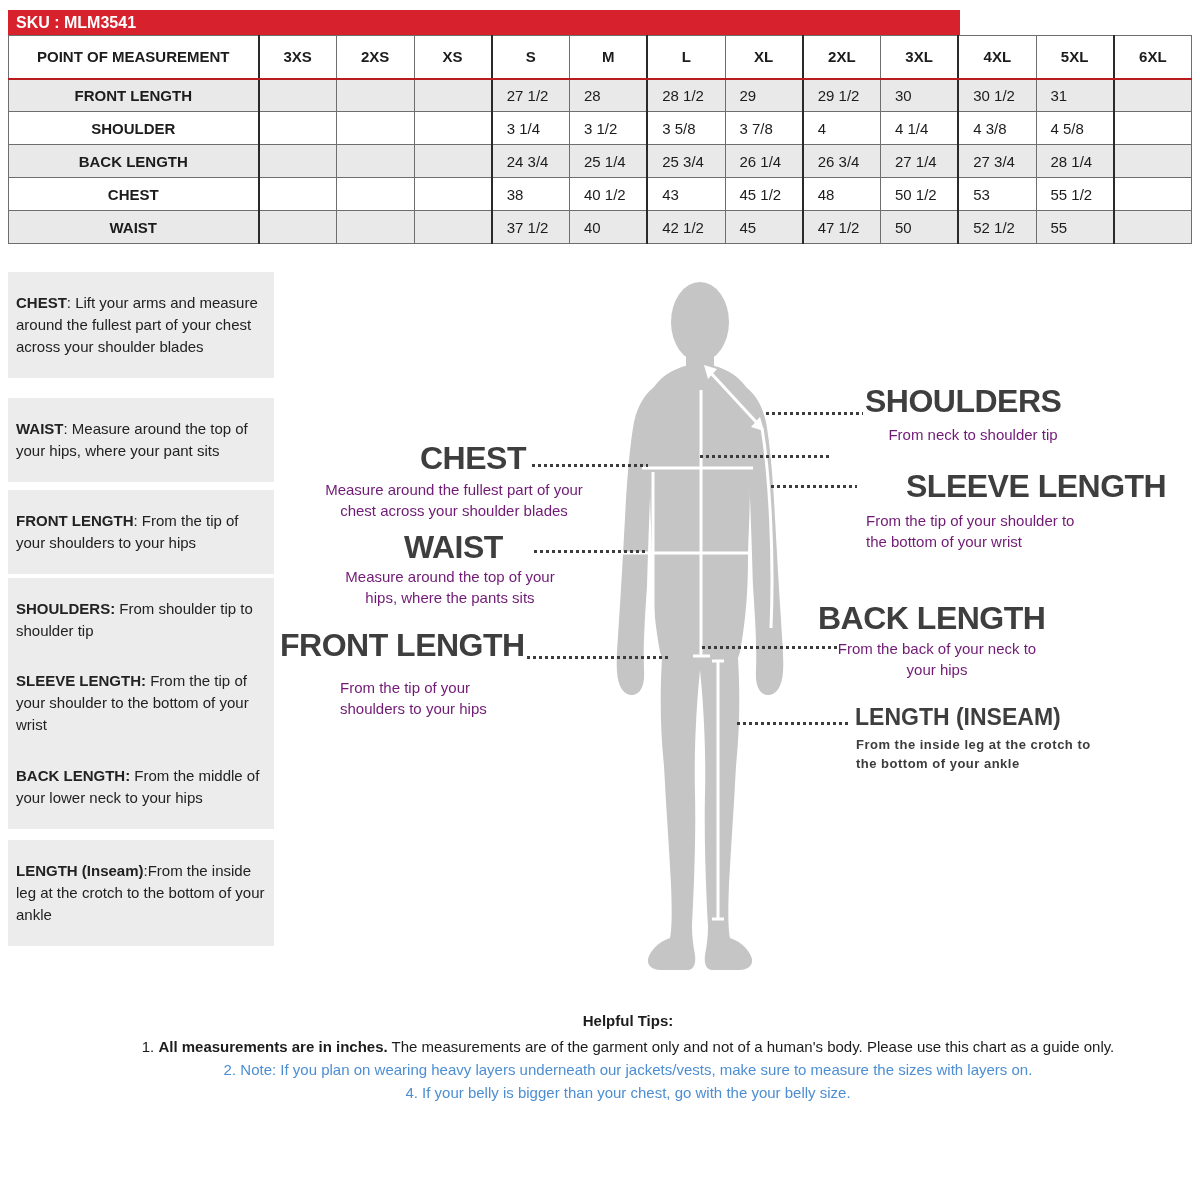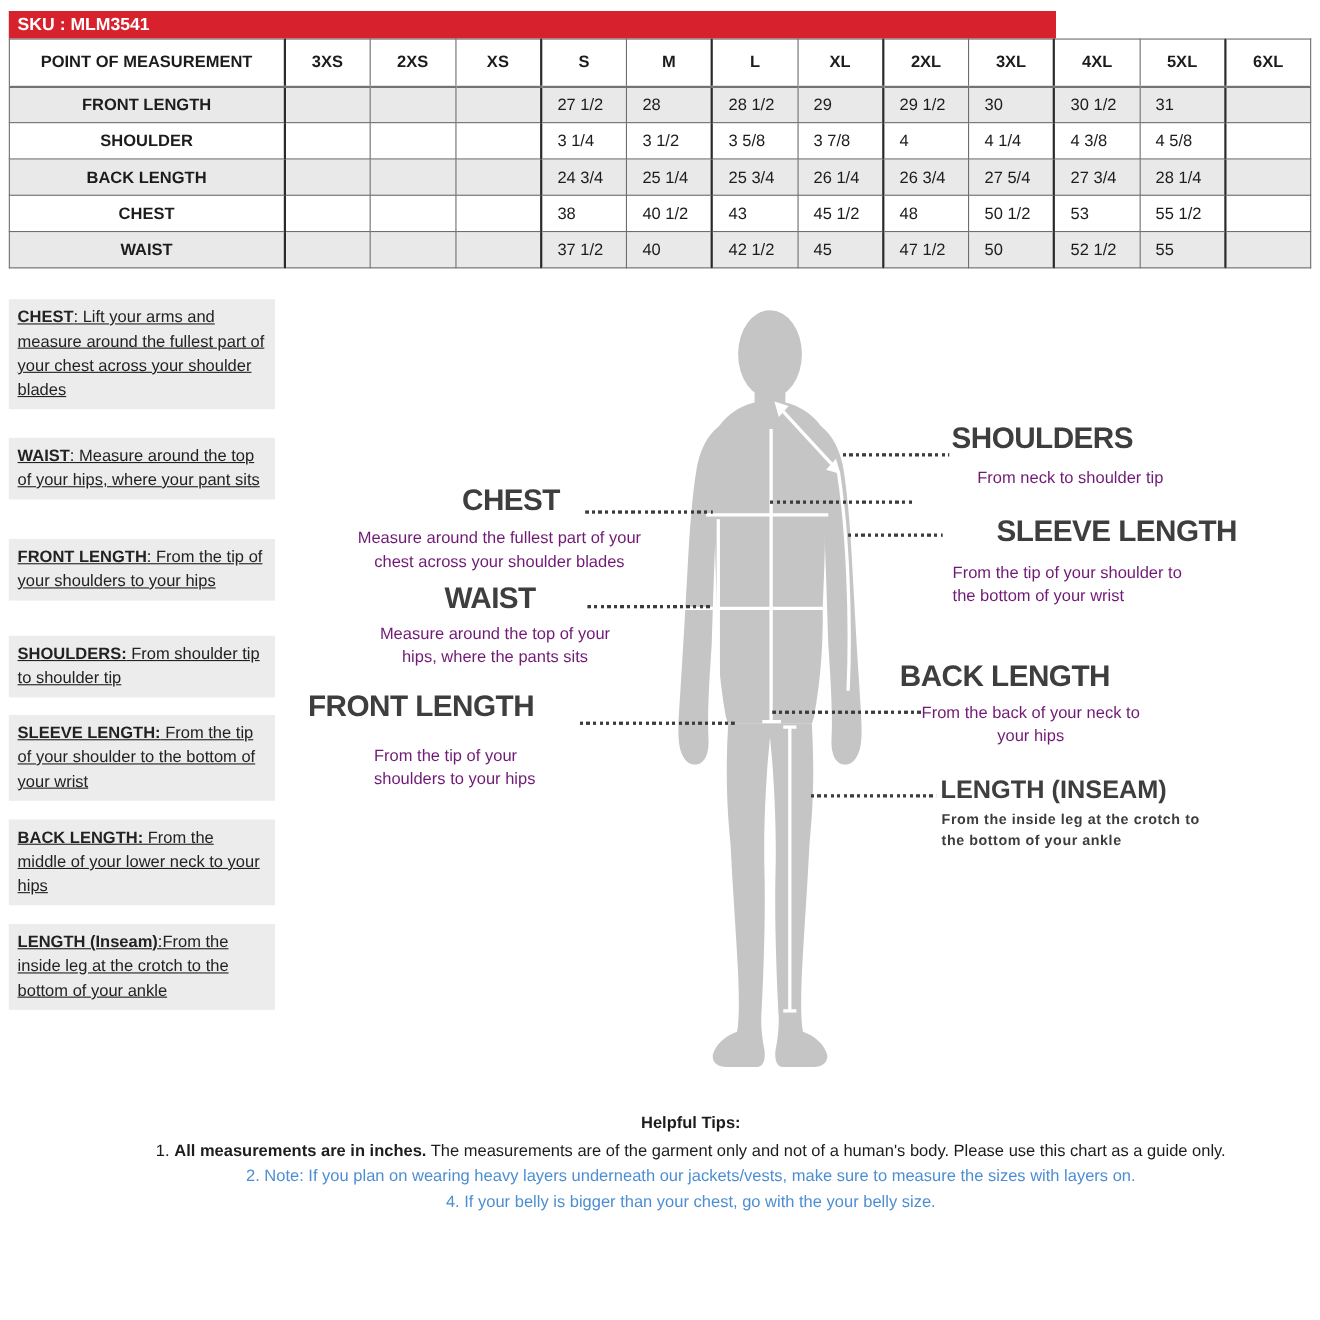--- a/index.html
+++ b/index.html
@@ -12,40 +12,40 @@
     position:absolute;left:8px;top:10px;width:952px;height:25px;
     background:#d7222d;color:#fff;font-weight:bold;font-size:16px;
     line-height:25px;padding-left:8px;box-sizing:border-box;
   }
   
   table.size-chart{
     position:absolute;left:8px;top:35px;width:1184px;
     border-collapse:collapse;table-layout:fixed;font-size:15px;
   }
   table.size-chart th,table.size-chart td{border:1px solid #6e6e6e;box-sizing:border-box;}
-  table.size-chart th{height:43px;font-weight:bold;text-align:center;background:#fff;border-bottom:2px solid #737373;}
+  table.size-chart th{height:43px;font-weight:bold;text-align:center;background:#fff;border-bottom:2px solid #b91c1c;}
   table.size-chart td{height:33px;text-align:left;padding:0 2px 0 14px;background:#fff;}
   table.size-chart td.rowlabel{text-align:center;font-weight:bold;padding:0;}
   table.size-chart tr.alt td{background:#e9e9e9;}
   table.size-chart .tl{border-left:2px solid #2a2a2a;}
   
   .def-block{
-    position:absolute;left:8px;width:242px;background:#ececec;
-    padding:6px 8px;box-sizing:border-box;font-size:15px;line-height:22px;color:#222;text-decoration:underline;
+    position:absolute;left:8px;width:266px;background:#ececec;
+    padding:20px 8px;box-sizing:border-box;font-size:15px;line-height:22px;color:#222;
   }
   .def-block:nth-of-type(1){top:272px}
   .def-block:nth-of-type(2){top:398px}
   .def-block:nth-of-type(3){top:490px}
   .def-block:nth-of-type(4){top:578px}
   .def-block:nth-of-type(5){top:650px}
   .def-block:nth-of-type(6){top:745px}
   .def-block:nth-of-type(7){top:840px}
   
   .dg-title{
-    position:absolute;font-weight:bold;font-size:27px;color:#3e3e3e;
+    position:absolute;font-weight:bold;font-size:32px;color:#3e3e3e;
     white-space:nowrap;letter-spacing:-0.5px;
   }
   .dg-desc{position:absolute;font-size:15px;color:#701a75;line-height:21px;}
   .dg-dotted{
     position:absolute;height:3px;
     background-image:repeating-linear-gradient(90deg,#3c3c3c 0 3px,transparent 3px 6px);
   }
   #t-chest{left:420px;top:440px;}
   #d-chest{left:532px;top:464px;width:116px;}
   #s-chest{left:308px;top:479px;width:292px;text-align:center;}
@@ -149,21 +149,21 @@
       <tr class="alt">
         <td class="rowlabel">BACK LENGTH</td>
         <td class="tl"></td>
         <td></td>
         <td></td>
         <td class="tl">24 3/4</td>
         <td>25 1/4</td>
         <td class="tl">25 3/4</td>
         <td>26 1/4</td>
         <td class="tl">26 3/4</td>
-        <td>27 5/4</td>
+        <td>27 1/4</td>
         <td class="tl">27 3/4</td>
         <td>28 1/4</td>
         <td class="tl"></td>
       </tr>
       <tr>
         <td class="rowlabel">CHEST</td>
         <td class="tl"></td>
         <td></td>
         <td></td>
         <td class="tl">38</td>

